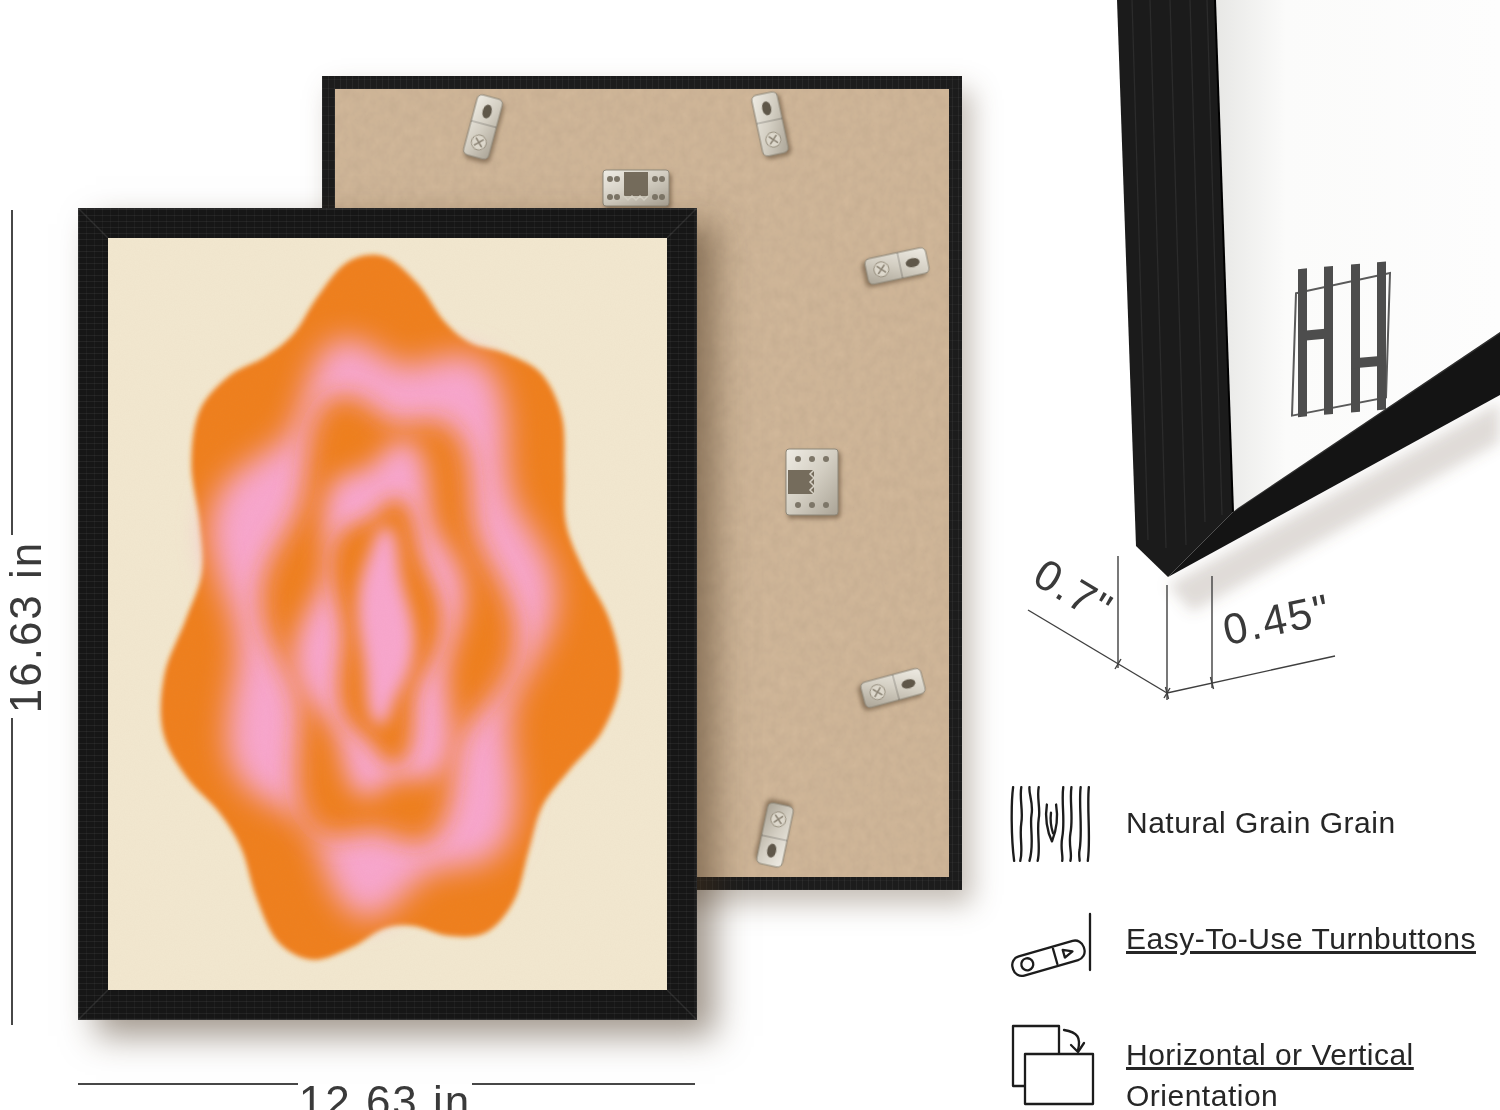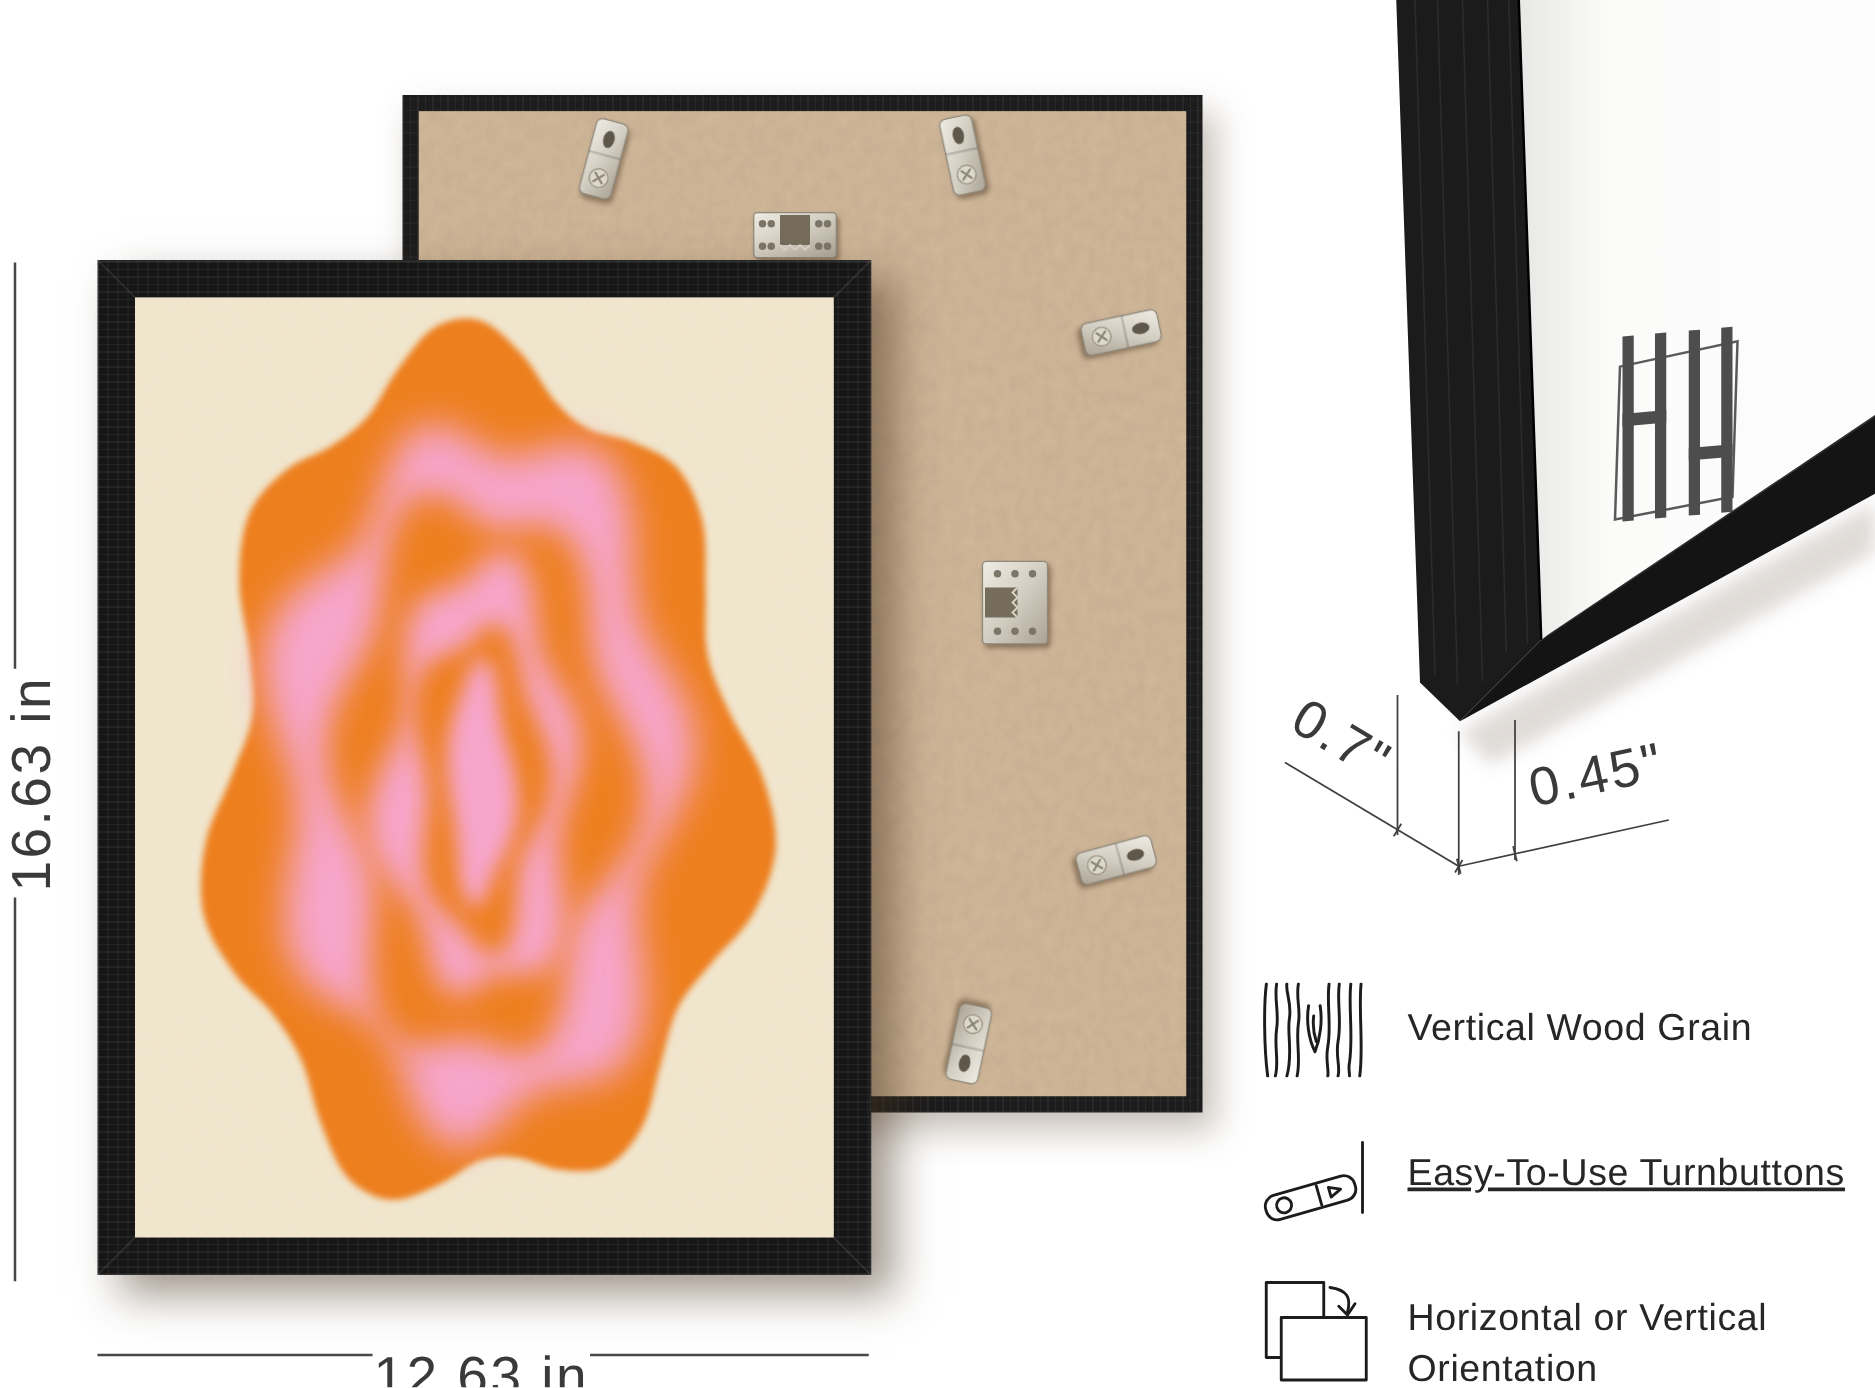--- a/index.html
+++ b/index.html
@@ -256,21 +256,21 @@
       <path d="M21,1 C20,8 25,16 23,28 C21,40 26,56 21,73"></path>
       <path d="M30,1 C28,12 32,22 30,32 C28,46 32,60 29,73"></path>
       <path d="M38,18 C36,30 38,44 43,54 C47,44 49,30 47,18"></path>
       <path d="M42,26 C41,34 42,40 44,46"></path>
       <path d="M54,1 C52,16 56,34 53,50 C51,61 54,68 53,73"></path>
       <path d="M62,1 C60,14 64,30 61,46 C59,58 63,66 61,73"></path>
       <path d="M71,1 C69,18 73,42 70,62 C69,67 70,70 70,73"></path>
       <path d="M79,1 C77,22 81,50 78,73"></path>
     </g>
   </svg>
-  <div class="feature-label" style="left:1126px;top:806px;">Vertical Wood Grain</div>
+  <div class="feature-label" style="left:1126px;top:806px;">Natural Grain Grain</div>
 
   <svg class="feature-icon" style="left:1008px;top:903px;" width="92" height="78" viewBox="0 0 92 76">
     <g class="fstroke">
       <line x1="82" y1="10" x2="82" y2="66"></line>
       <g transform="rotate(-16 76 44)">
         <rect x="2" y="34" width="74" height="20" rx="9"></rect>
         <circle cx="17" cy="44" r="6"></circle>
         <line x1="46" y1="36" x2="46" y2="52"></line>
         <path d="M55,40 L64,44 L55,48 Z"></path>
       </g>
@@ -279,16 +279,16 @@
   <div class="feature-label" style="left:1126px;top:922px;text-decoration:underline;">Easy-To-Use Turnbuttons</div>
 
   <svg class="feature-icon" style="left:1010px;top:1023px;" width="88" height="86" viewBox="0 0 88 84">
     <g class="fstroke">
       <rect x="3" y="2" width="46" height="60"></rect>
       <rect x="15" y="30" width="68" height="50" fill="#ffffff"></rect>
       <path d="M54,6 C68,8 71,14 68,26"></path>
       <path d="M61,21 L68,28 M74,19 L68,28"></path>
     </g>
   </svg>
-  <div class="feature-label" style="left:1126px;top:1038px;">Horizontal or Vertical</div>
+  <div class="feature-label" style="left:1126px;top:1038px;text-decoration:underline;">Horizontal or Vertical</div>
   <div class="feature-label" style="left:1126px;top:1079px;">Orientation</div>
 
 </div>
 
 </body></html>

